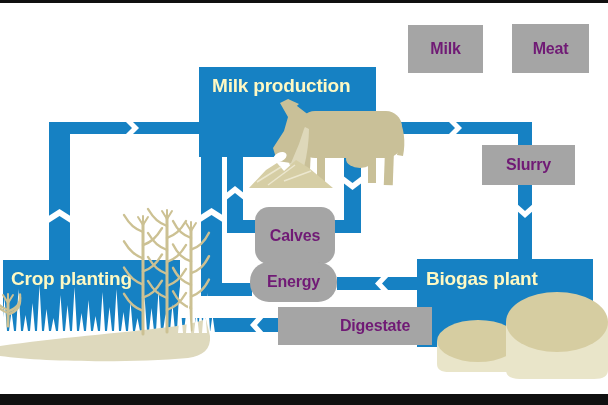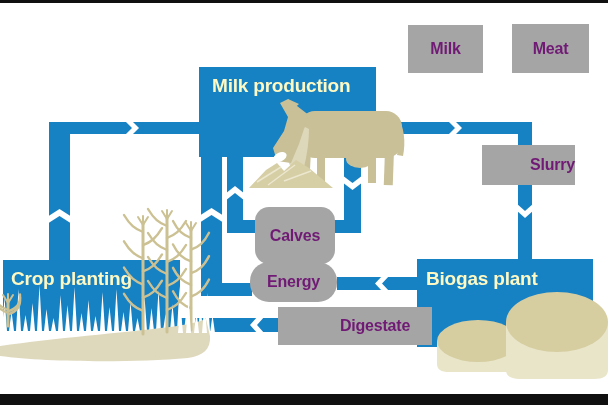--- a/index.html
+++ b/index.html
@@ -13,21 +13,21 @@
   .gbox{position:absolute;background:#a5a5a5;color:#701a75;font-weight:bold;font-size:16px;
         letter-spacing:-0.2px;display:flex;align-items:center;justify-content:center;z-index:4;}
   .bar{position:absolute;left:0;width:608px;background:#101010;z-index:6;}
   #bar-top{top:0;height:3px;}
   #bar-bottom{top:394px;height:11px;}
   #box-milk{left:199px;top:67px;width:177px;height:90px;padding:8px 0 0 13px;}
   #box-crop{left:3px;top:260px;width:177px;height:90px;padding:8px 0 0 8px;}
   #box-biogas{left:417px;top:259px;width:176px;height:88px;padding:9px 0 0 9px;}
   #lbl-milk{left:408px;top:25px;width:75px;height:48px;}
   #lbl-meat{left:500px;top:24px;width:77px;height:49px;margin-left:12px;}
-  #lbl-slurry{left:482px;top:145px;width:93px;height:40px;justify-content:flex-end;}
+  #lbl-slurry{left:482px;top:145px;width:93px;height:40px;}
   #lbl-calves{left:255px;top:207px;width:80px;height:57px;border-radius:14px;}
   #lbl-energy{left:250px;top:262px;width:87px;height:40px;border-radius:19px;}
   #lbl-digestate{left:278px;top:307px;width:114px;height:38px;padding-left:40px;}
 </style>
 </head>
 <body>
 
 <div class="stage">
 
   <svg id="pipes" class="layer" width="608" height="405" viewBox="0 0 608 405">

